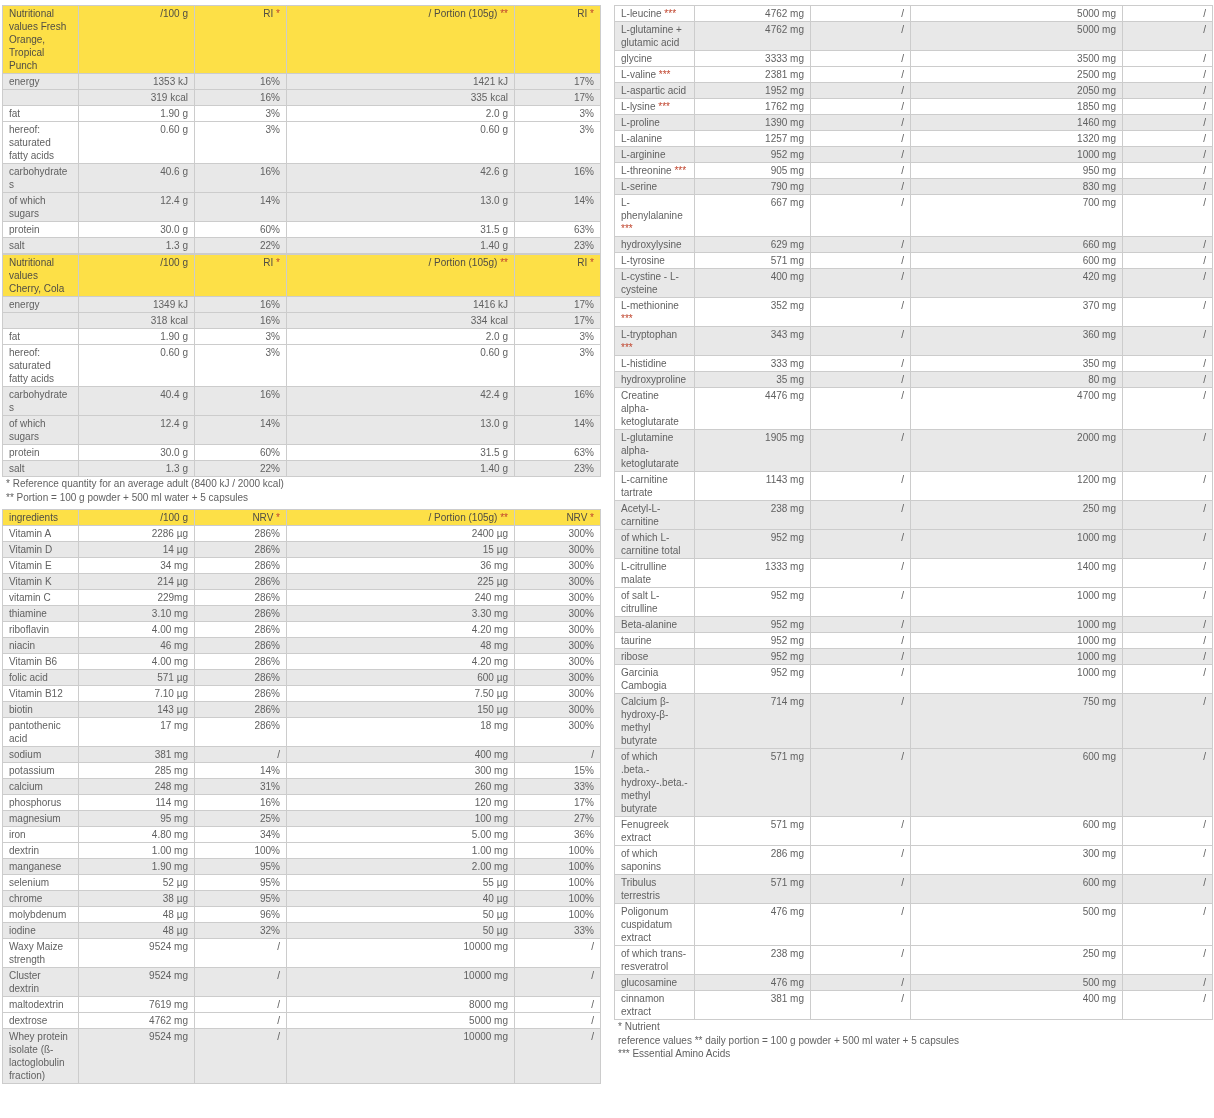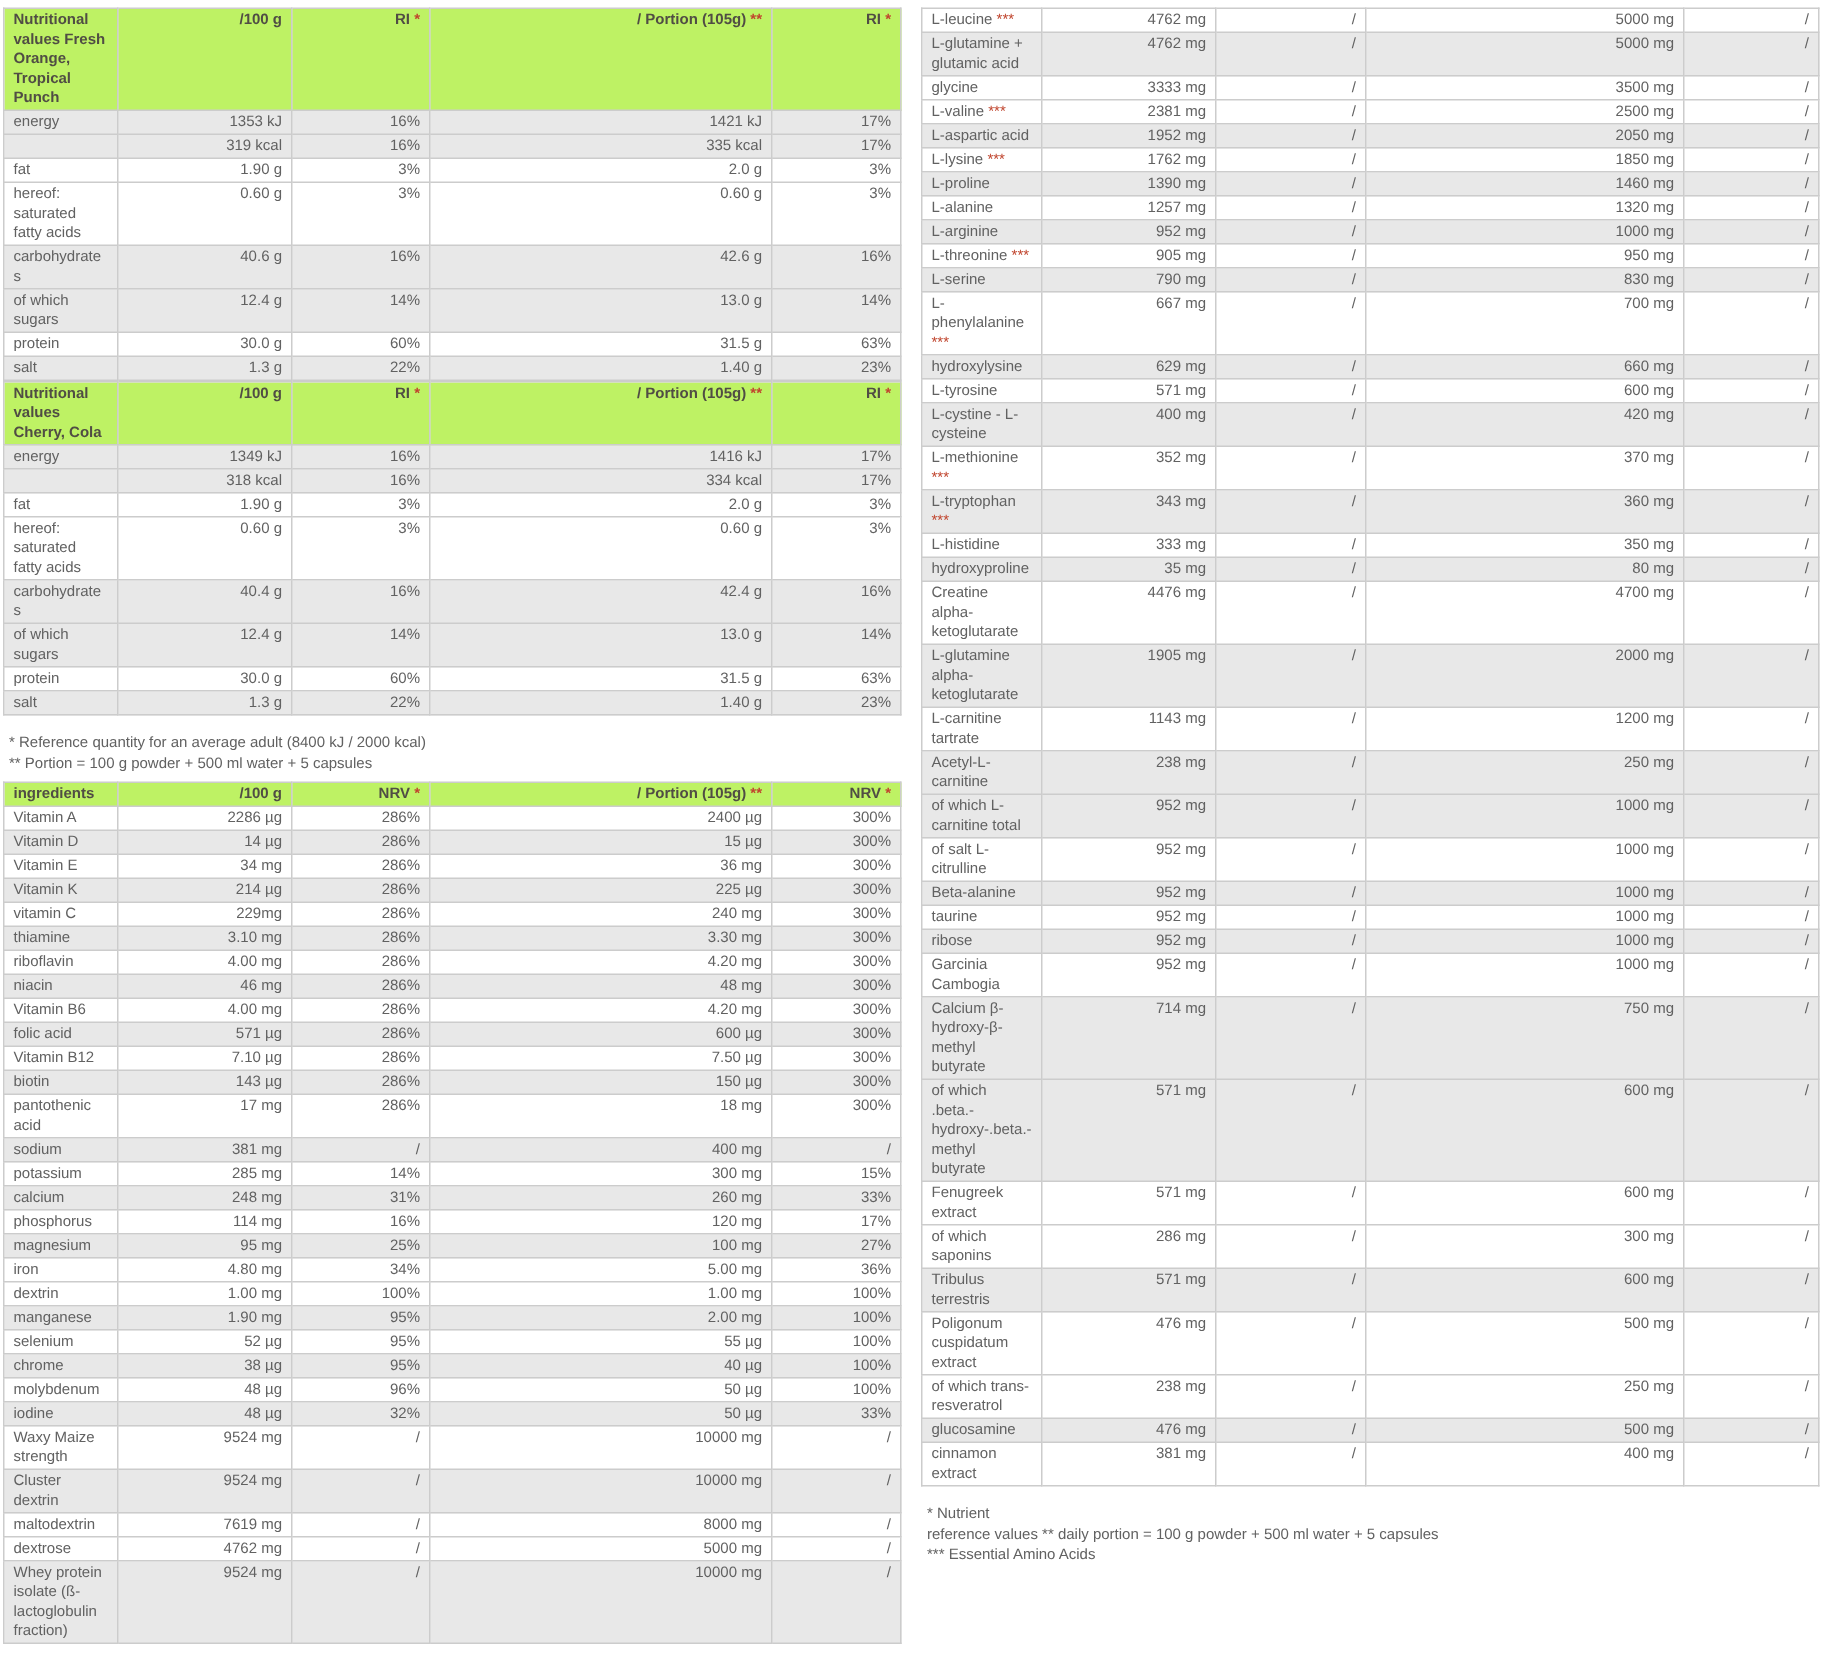--- a/index.html
+++ b/index.html
@@ -16,41 +16,41 @@
   .ntable th, .ntable td {
     border: 1px solid #cccccc;
     padding: 1px 6px 1px 6px;
     vertical-align: top;
     line-height: 13px;
     text-align: right;
     overflow-wrap: break-word;
     word-wrap: break-word;
   }
   .ntable th {
-    background: #bef264;
+    background: #fde047;
     color: #504d44;
-    font-weight: bold;
+    font-weight: normal;
   }
   .ntable th.label, .ntable td.label { text-align: left; }
   .ntable tr.shaded td { background: #e8e8e8; }
   .ntable td { background: #ffffff; }
 
   
   .ntable col.c1 { width: 76px; }
   .ntable col.c2 { width: 116px; }
   .ntable col.c3 { width: 92px; }
   .ntable col.c4 { width: 228px; }
   .ntable col.c5 { width: auto; }
   .ntable.amino col.c1 { width: 80px; }
   .ntable.amino col.c3 { width: 100px; }
   .ntable.amino col.c4 { width: 212px; }
 
   .ast { color: #c0452e; }
 
-  .footnotes { padding: 12px 2px 5px 4px; line-height: 13.5px; color: #616161; }
+  .footnotes { padding: 0 2px 5px 4px; line-height: 13.5px; color: #616161; }
   .footnotes .fline { white-space: normal; }
 </style>
 </head>
 <body>
 
 <div class="page">
   <div class="col">
     <table class="ntable">
         <colgroup>
           <col class="c1">
@@ -610,20 +610,27 @@
             <td>/</td>
           </tr>
           <tr class="shaded">
             <td class="label">of which L-carnitine total</td>
             <td>952 mg</td>
             <td>/</td>
             <td>1000 mg</td>
             <td>/</td>
           </tr>
           <tr>
+            <td class="label">L-citrulline malate</td>
+            <td>1333 mg</td>
+            <td>/</td>
+            <td>1400 mg</td>
+            <td>/</td>
+          </tr>
+          <tr>
             <td class="label">of salt L-citrulline</td>
             <td>952 mg</td>
             <td>/</td>
             <td>1000 mg</td>
             <td>/</td>
           </tr>
           <tr class="shaded">
             <td class="label">Beta-alanine</td>
             <td>952 mg</td>
             <td>/</td>

